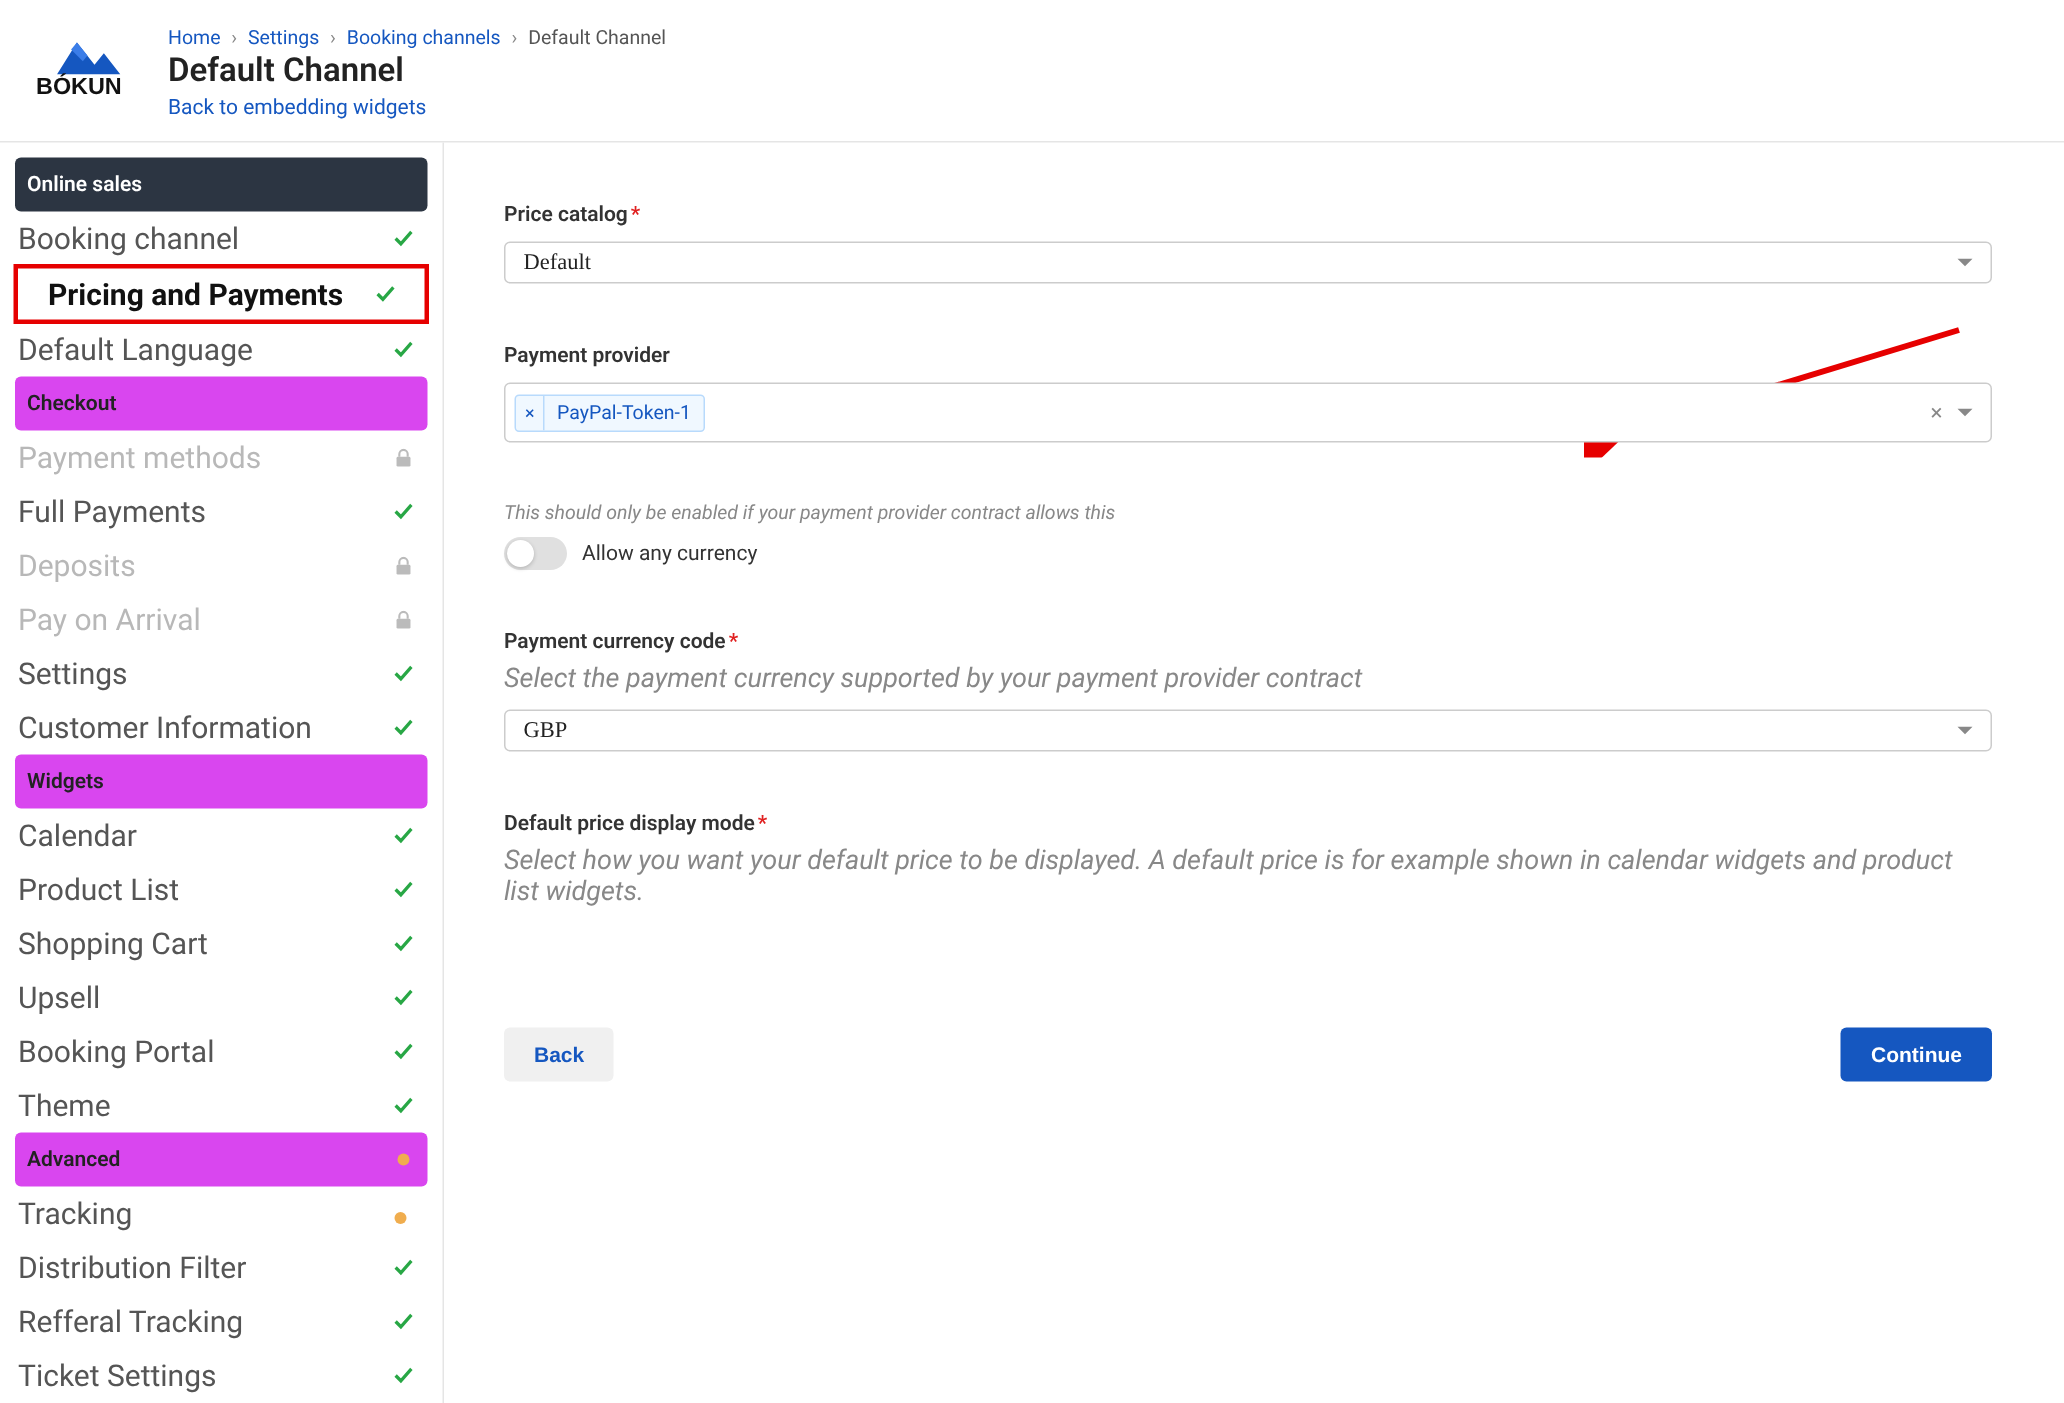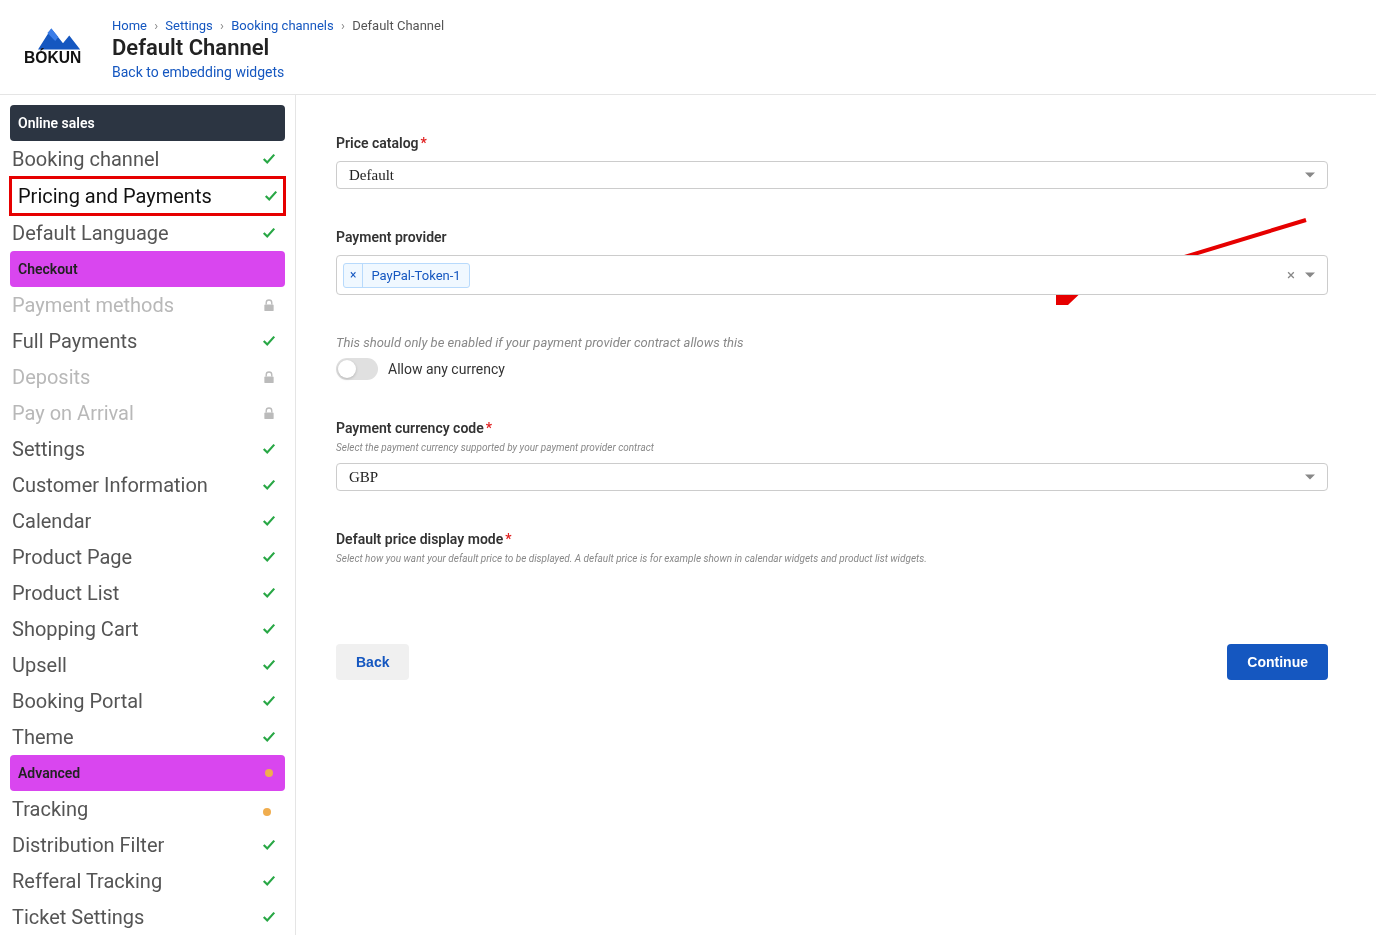--- a/index.html
+++ b/index.html
@@ -24,26 +24,26 @@
 .section-header.dark { background: #2C3542; color: #fff; font-size: 14px; }
 
 .nav-item { display: flex; justify-content: space-between; align-items: center; padding: 6px 8px 6px 0; cursor: pointer; font-size: 20px; color: #555; }
 .nav-item .label { padding-left: 2px; }
 .nav-item.locked .label { color: #b8b8b8; }
 .nav-item .icon { width: 16px; text-align: center; }
 .check-icon svg { width: 14px; height: 14px; }
 .lock-icon svg { width: 12px; height: 13px; }
 .dot-icon { width: 8px; height: 8px; background: #f0ad4e; border-radius: 50%; display: inline-block; margin-right: 4px; }
 
-.nav-item.highlighted { border: 3px solid #e60000; font-weight: 400; color: #111; padding: 5px 4px; margin: -1px -1px; }
+.nav-item.highlighted { border: 3px solid #e60000; font-weight: 700; color: #111; padding: 5px 18px; margin: -1px -1px; }
 
 .form-group { margin-bottom: 40px; }
 .form-label { font-size: 14px; font-weight: 600; color: #333; display: block; margin-bottom: 10px; }
 .required { color: #e02020; margin-left: 2px; }
-.form-help { font-size: 10px; color: #888; font-style: italic; margin-bottom: 10px; margin-top: -4px; }
+.form-help { font-size: 18px; color: #888; font-style: italic; margin-bottom: 10px; margin-top: -4px; }
 
 .select-box { position: relative; border: 1px solid #ccc; border-radius: 4px; background: #fff; height: 28px; display: flex; align-items: center; padding: 0 36px 0 12px; cursor: pointer; font-size: 15px; color: #222; font-family: Liberation Serif, serif; }
 .select-caret { position: absolute; right: 12px; top: 50%; transform: translateY(-50%); width: 0; height: 0; border-left: 5px solid transparent; border-right: 5px solid transparent; border-top: 5px solid #888; }
 
 .multi-select { position: relative; border: 1px solid #ccc; border-radius: 4px; background: #fff; min-height: 40px; display: flex; align-items: center; padding: 4px 60px 4px 6px; cursor: text; }
 .tag { display: inline-flex; align-items: stretch; border: 1px solid #b8dafc; border-radius: 3px; background: #f0f8ff; overflow: hidden; font-size: 13px; }
 .tag-remove { padding: 4px 6px; color: #1557C0; border-right: 1px solid #b8dafc; cursor: pointer; font-size: 12px; line-height: 1; display: flex; align-items: center; }
 .tag-label { padding: 4px 8px; color: #1557C0; }
 .multi-clear { position: absolute; right: 32px; top: 50%; transform: translateY(-50%); color: #888; cursor: pointer; font-size: 15px; }
 .multi-caret { position: absolute; right: 12px; top: 50%; transform: translateY(-50%); width: 0; height: 0; border-left: 5px solid transparent; border-right: 5px solid transparent; border-top: 5px solid #888; }
@@ -148,29 +148,24 @@
             <path d="M2 8 L6 12 L14 3" stroke="#28a745" stroke-width="2.5" fill="none"></path>
           </svg></span>
     </div>
     <div class="nav-item">
       <span class="label">Customer Information</span>
       <span class="icon check-icon"><svg viewBox="0 0 16 16">
             <path d="M2 8 L6 12 L14 3" stroke="#28a745" stroke-width="2.5" fill="none"></path>
           </svg></span>
     </div>
 
+    <div class="section-header">Widgets</div>
 
     <div class="nav-item">
       <span class="label">Calendar</span>
-      <span class="icon check-icon"><svg viewBox="0 0 16 16">
-            <path d="M2 8 L6 12 L14 3" stroke="#28a745" stroke-width="2.5" fill="none"></path>
-          </svg></span>
-    </div>
-    <div class="nav-item">
-      <span class="label">Product Page</span>
       <span class="icon check-icon"><svg viewBox="0 0 16 16">
             <path d="M2 8 L6 12 L14 3" stroke="#28a745" stroke-width="2.5" fill="none"></path>
           </svg></span>
     </div>
     <div class="nav-item">
       <span class="label">Product List</span>
       <span class="icon check-icon"><svg viewBox="0 0 16 16">
             <path d="M2 8 L6 12 L14 3" stroke="#28a745" stroke-width="2.5" fill="none"></path>
           </svg></span>
     </div>

